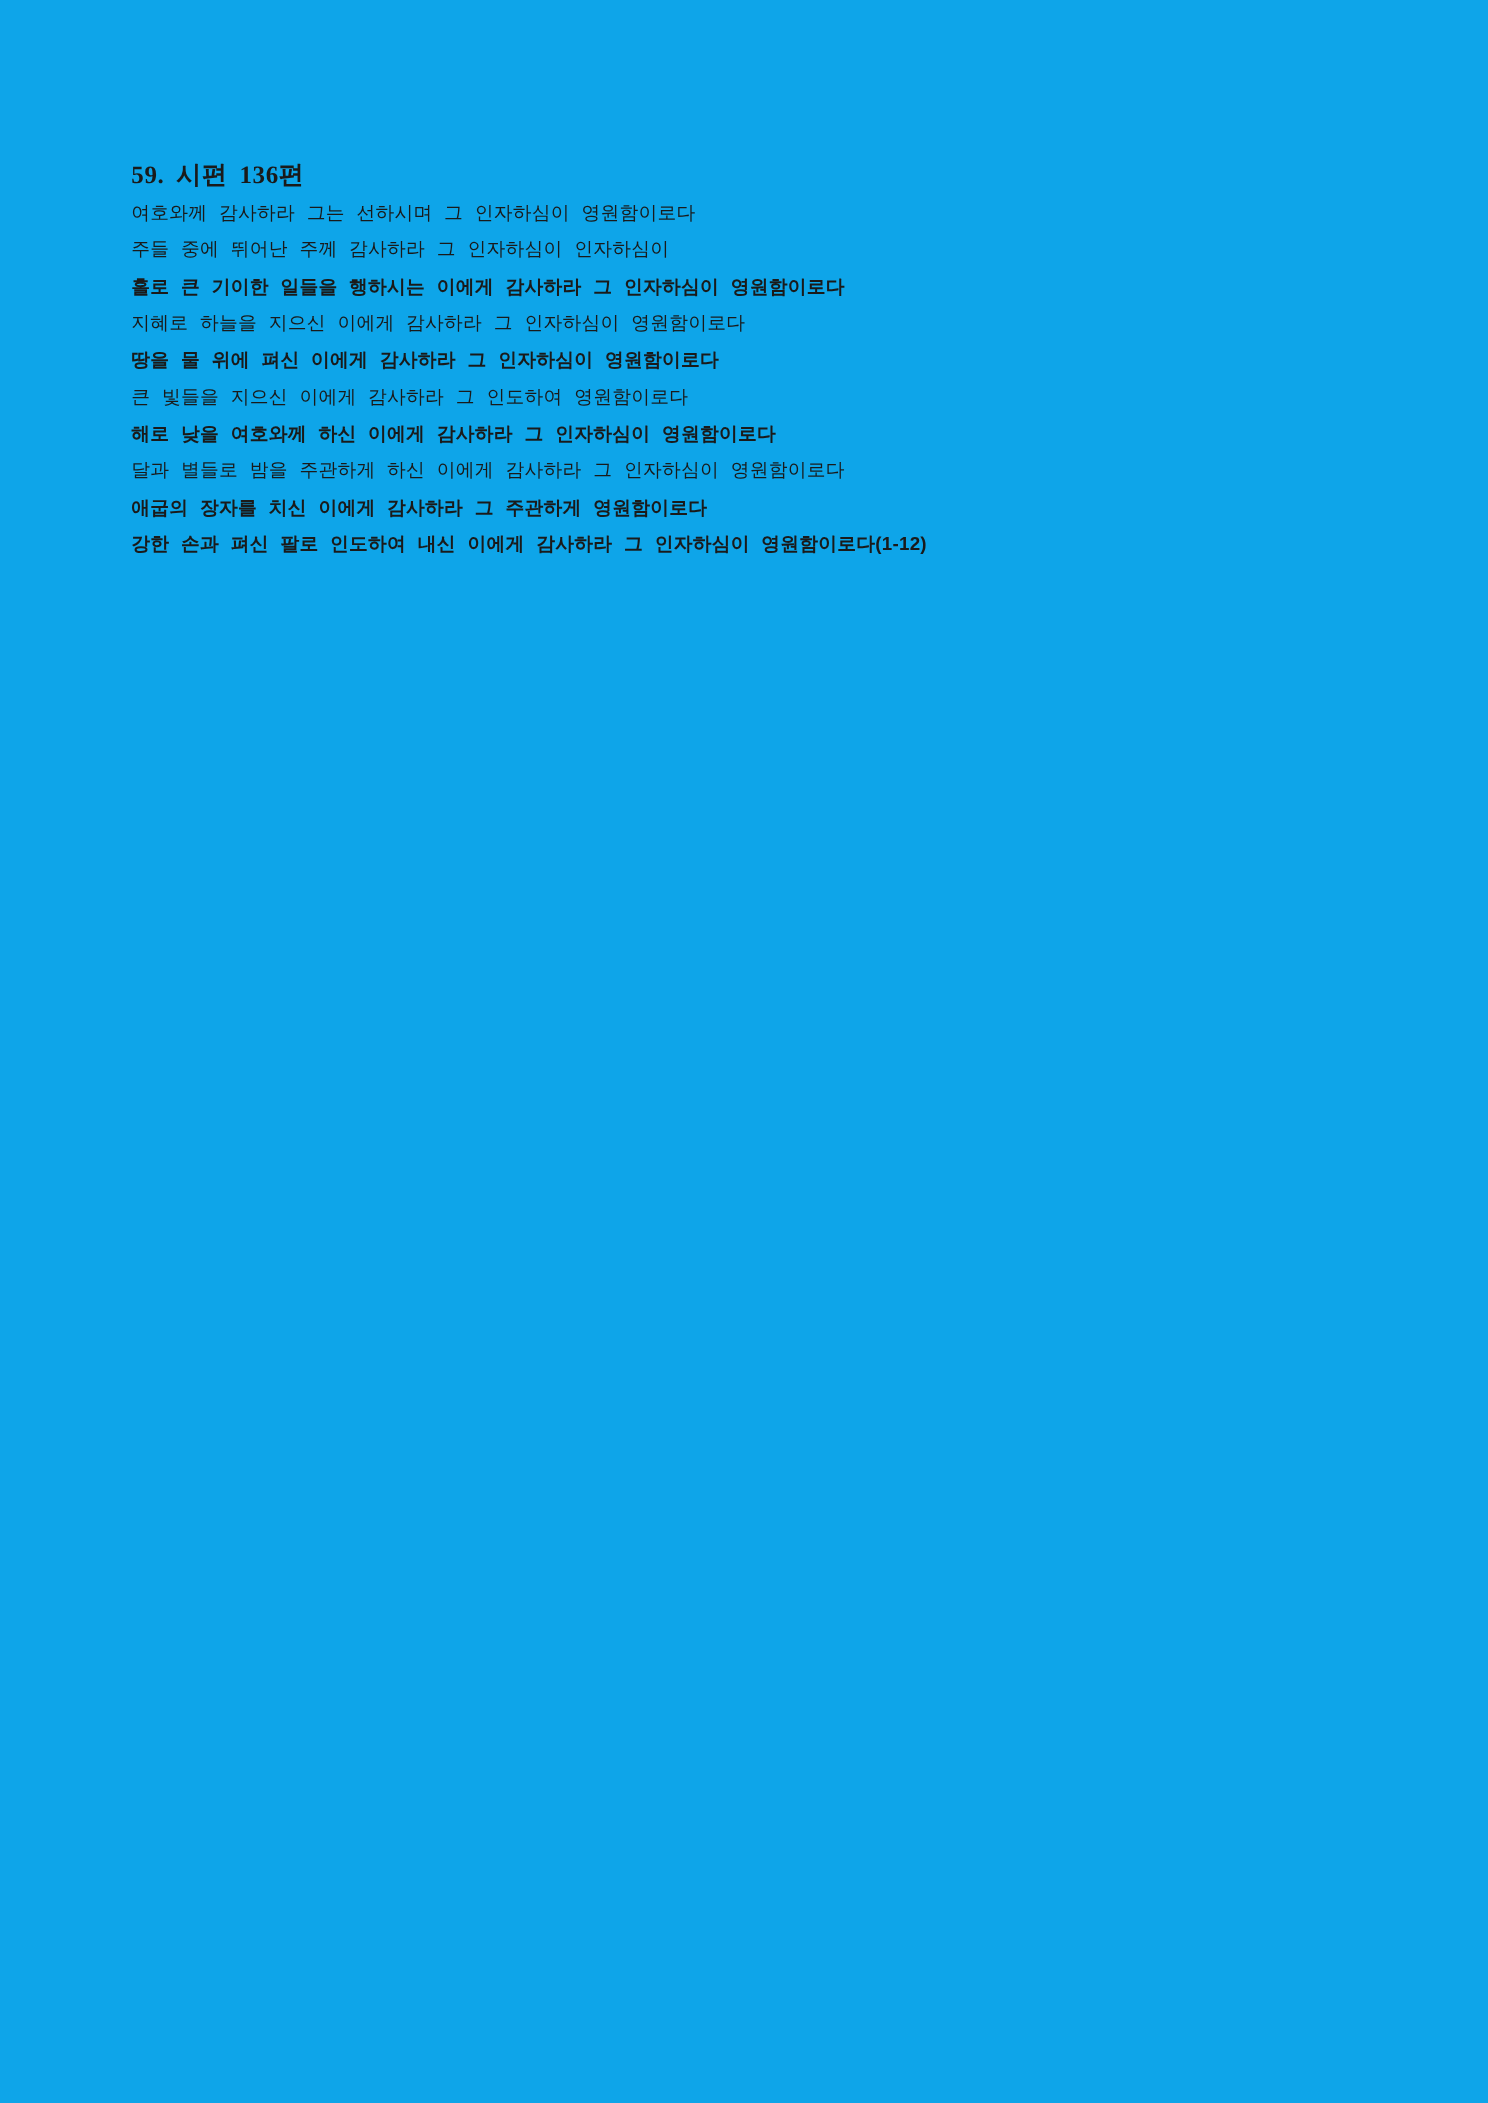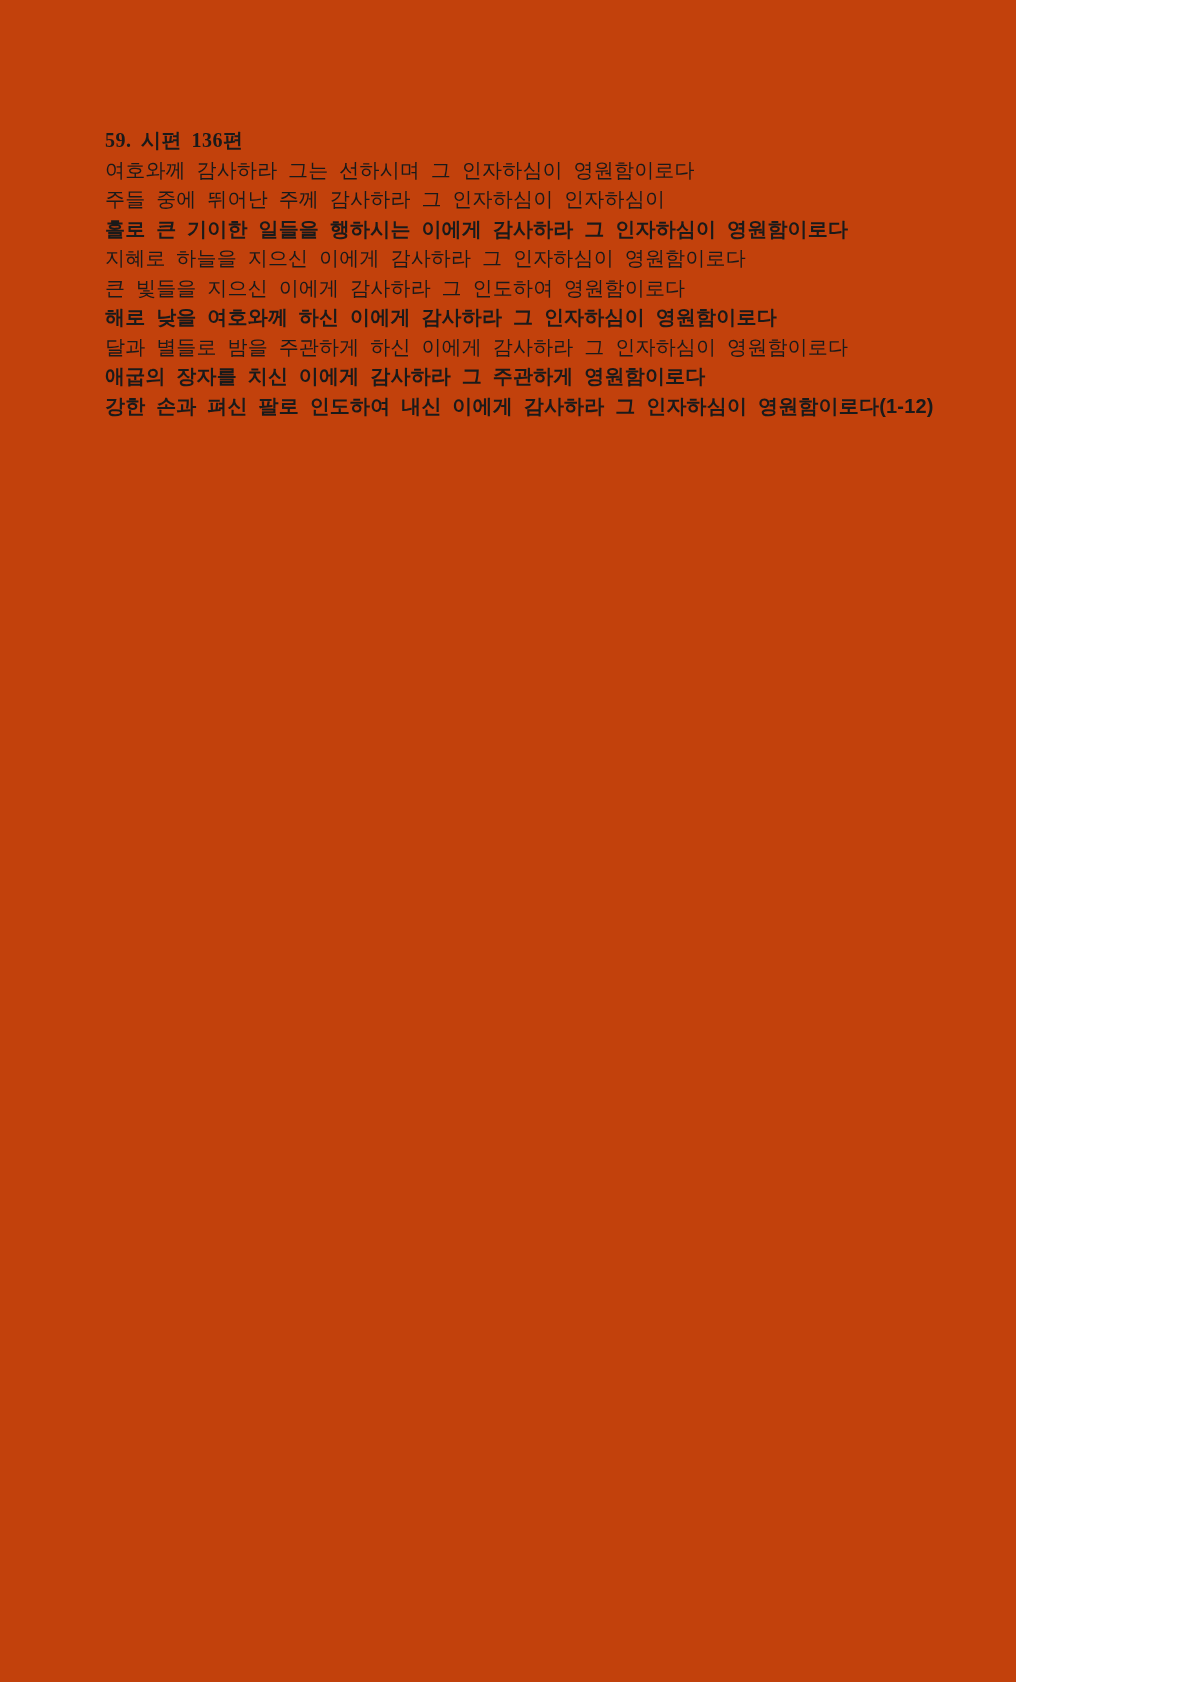--- a/index.html
+++ b/index.html
@@ -2,23 +2,23 @@
 <html lang="ko"><head>
 <meta charset="utf-8">
 <style>
   html, body {
     margin: 0;
     padding: 0;
     background: #ffffff;
   }
   .page {
     position: relative;
-    width: 1016px;
+    width: 1190px;
     height: 1682px;
-    background: #c2410c;
+    background: #0ea5e9;
     overflow: hidden;
     font-family: "Liberation Sans", "DejaVu Sans", sans-serif;
     color: #1a1a1a;
   }
   .content {
     position: absolute;
     left: 105px;
     top: 126px;
     width: 990px;
   }
@@ -26,21 +26,21 @@
     font-family: "Liberation Serif", "DejaVu Serif", serif;
     font-size: 20px;
     font-weight: 600;
     line-height: 29.5px;
     margin: 0;
     letter-spacing: 0.5px;
     word-spacing: 4px;
     white-space: nowrap;
   }
   .line {
-    font-size: 20px;
+    font-size: 15px;
     font-weight: 400;
     line-height: 29.5px;
     margin: 0;
     letter-spacing: 0.2px;
     word-spacing: 5px;
     white-space: nowrap;
   }
   .line.bold {
     font-weight: 700;
   }
@@ -48,19 +48,20 @@
 </head>
 <body>
 
 <div class="page">
   <div class="content">
     <p class="doc-title">59. 시편 136편</p>
     <p class="line">여호와께 감사하라 그는 선하시며 그 인자하심이 영원함이로다</p>
     <p class="line">주들 중에 뛰어난 주께 감사하라 그 인자하심이 인자하심이</p>
     <p class="line bold">홀로 큰 기이한 일들을 행하시는 이에게 감사하라 그 인자하심이 영원함이로다</p>
     <p class="line">지혜로 하늘을 지으신 이에게 감사하라 그 인자하심이 영원함이로다</p>
+    <p class="line bold">땅을 물 위에 펴신 이에게 감사하라 그 인자하심이 영원함이로다</p>
     <p class="line">큰 빛들을 지으신 이에게 감사하라 그 인도하여 영원함이로다</p>
     <p class="line bold">해로 낮을 여호와께 하신 이에게 감사하라 그 인자하심이 영원함이로다</p>
     <p class="line">달과 별들로 밤을 주관하게 하신 이에게 감사하라 그 인자하심이 영원함이로다</p>
     <p class="line bold">애굽의 장자를 치신 이에게 감사하라 그 주관하게 영원함이로다</p>
     <p class="line bold">강한 손과 펴신 팔로 인도하여 내신 이에게 감사하라 그 인자하심이 영원함이로다(1-12)</p>
   </div>
 </div>
 
 </body></html>

